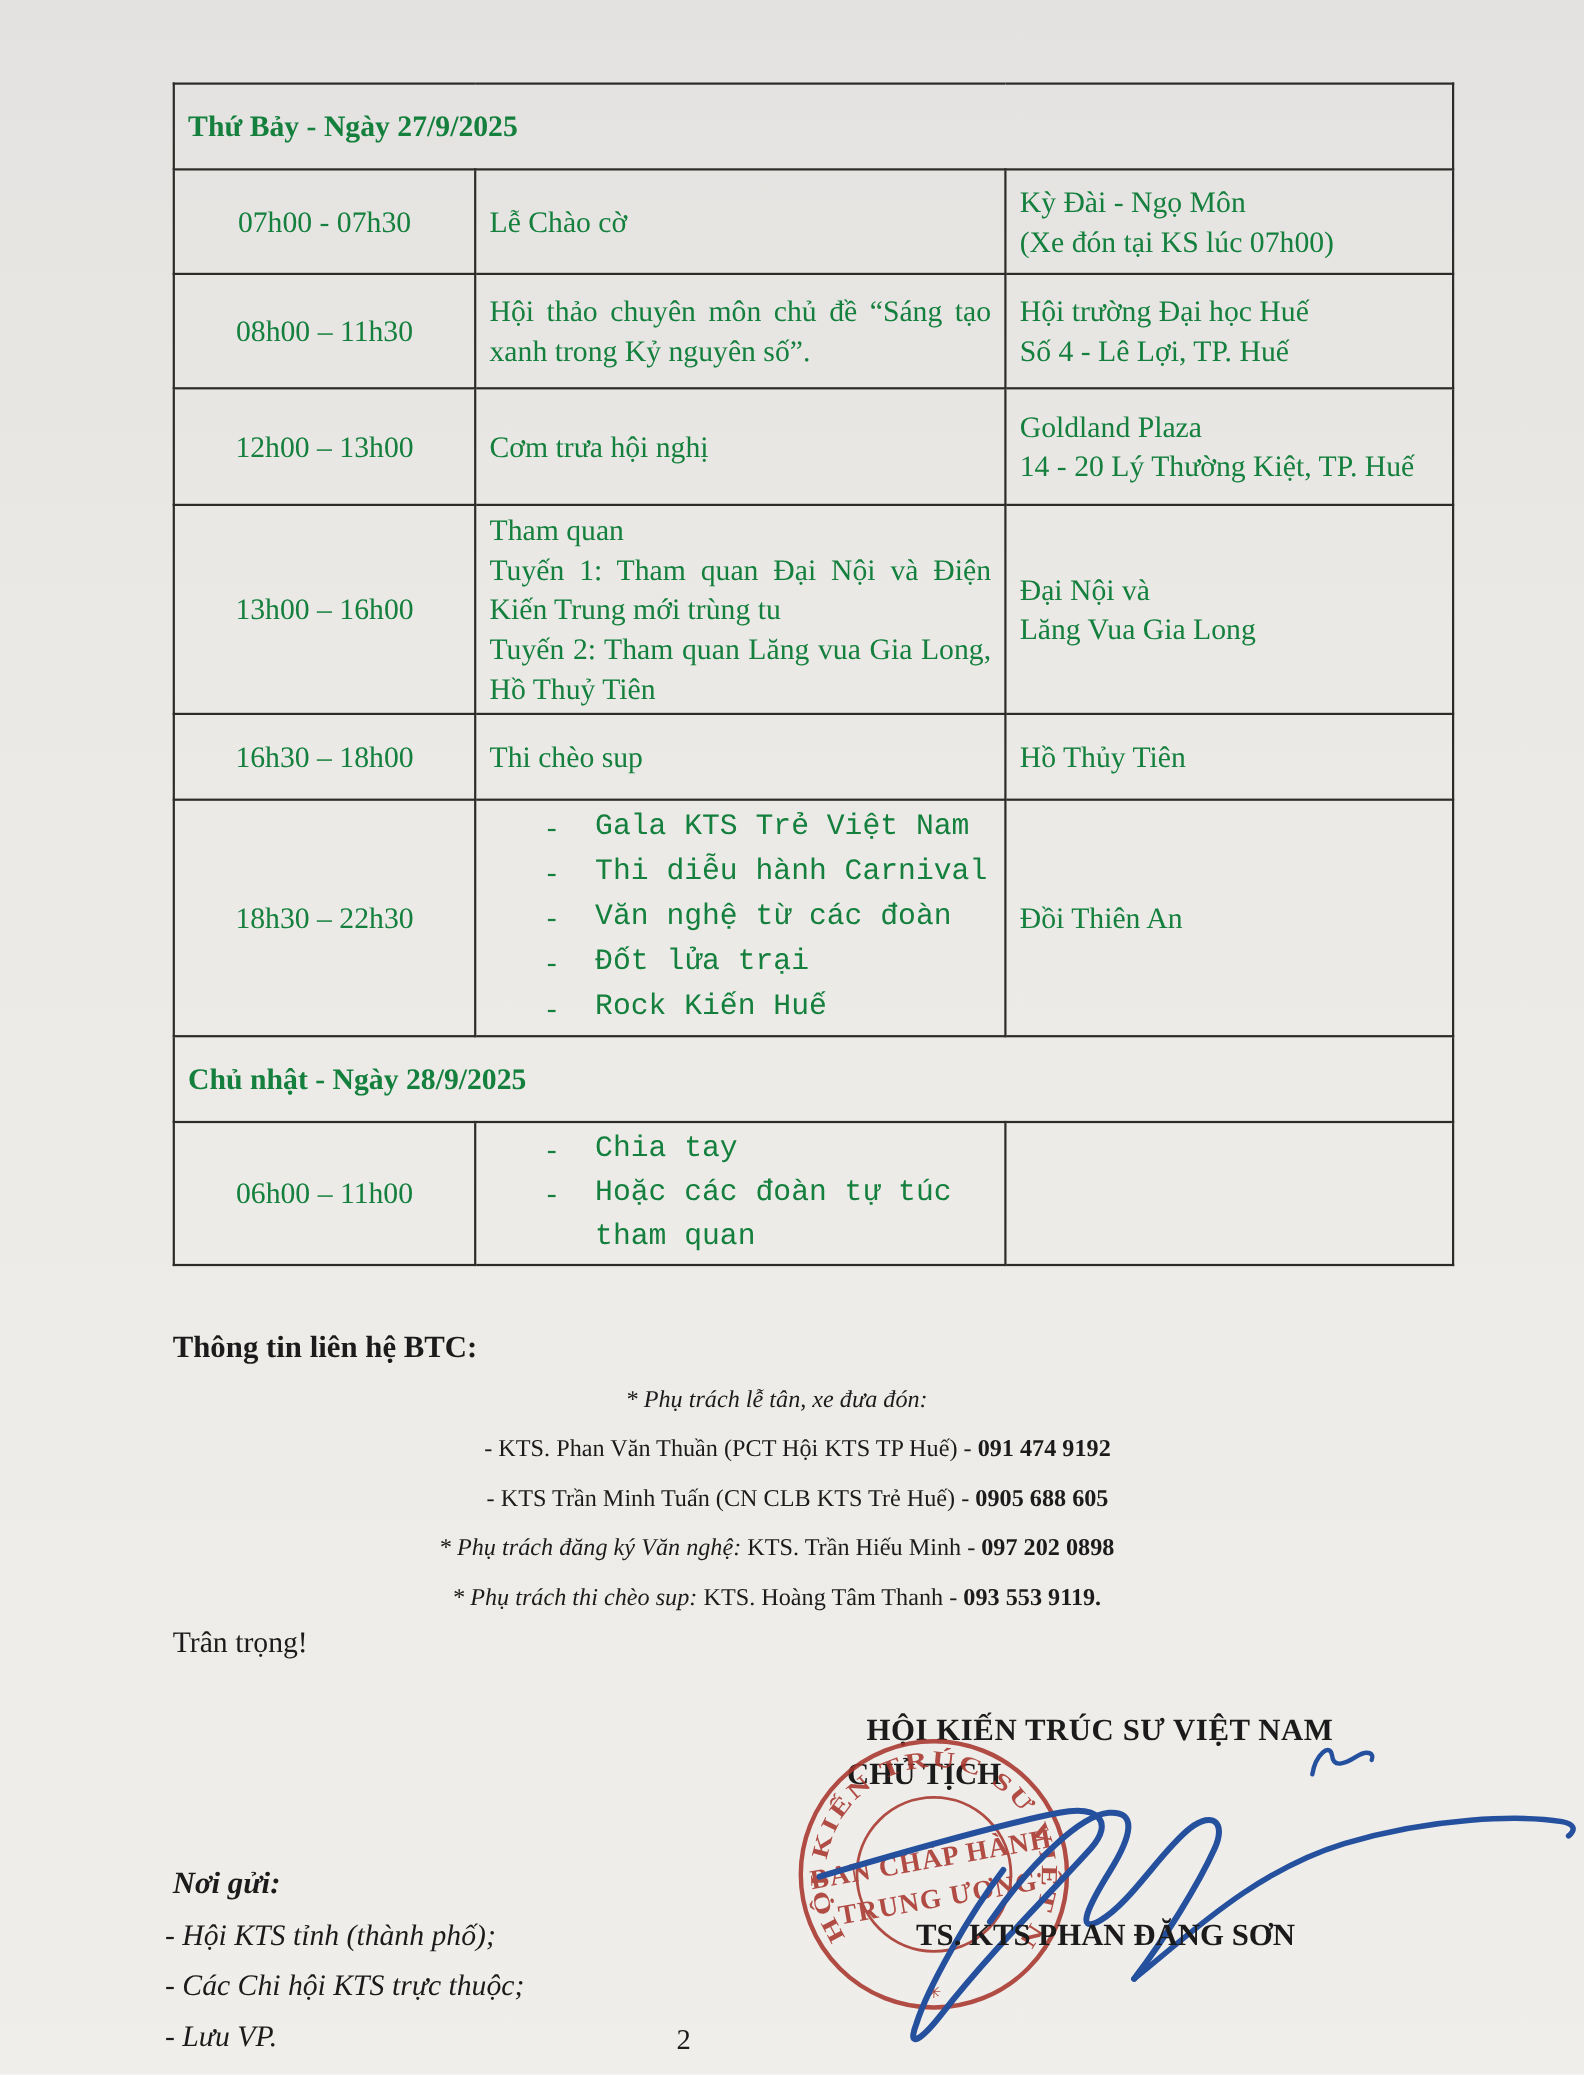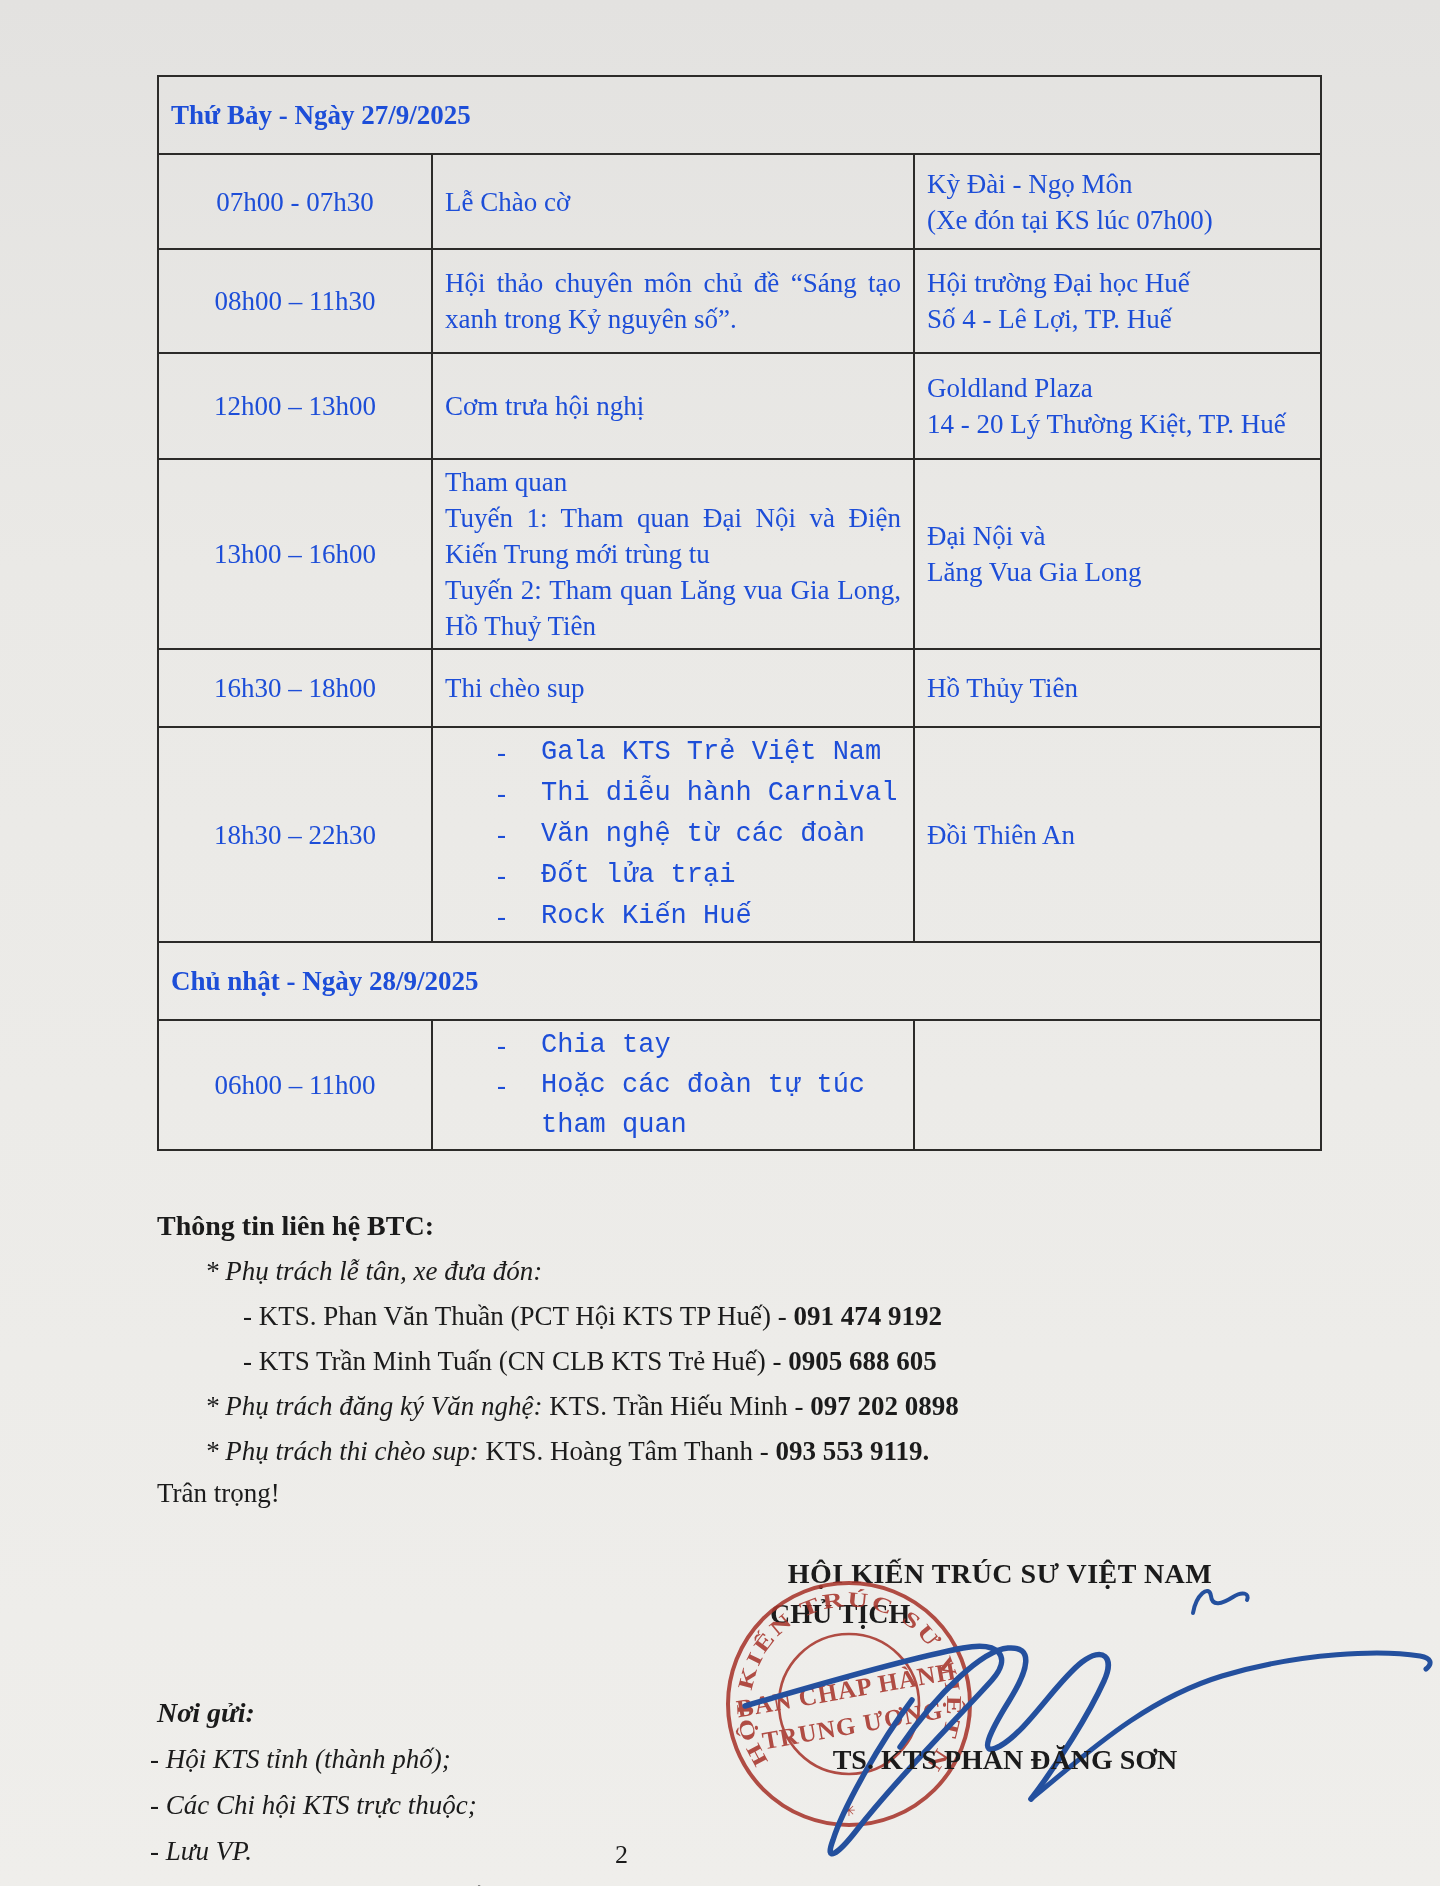--- a/index.html
+++ b/index.html
@@ -15,21 +15,21 @@
   
   table.sched{
     border-collapse:collapse;table-layout:fixed;
     width:1163px;
   }
   table.sched td{
     border:2px solid #2c2b29;
     padding:4px 12px;
     font-size:27px;line-height:36px;
     vertical-align:middle;
-    color:#1d4ed8;
+    color:#15803d;
   }
   td.day-hdr{
     font-weight:bold;font-size:28px;
     padding-left:44px;height:68px;
   }
   td.time{ text-align:center; }
   td.act{ padding-left:15px;padding-right:14px; }
   td.act.just p{ text-align:justify;margin:0; }
   td.act p{ margin:0; }
   td.loc{ padding-left:12px;padding-right:10px;line-height:37px; }
@@ -37,21 +37,21 @@
   .r4{height:177px;} .r5{height:78px;} .r6{height:205px;}
   .rh2{height:72px;} .r7{height:99px;}
   .bullet{display:flex;line-height:41px;}
   .bullet .dash{width:20px;margin-left:52px;flex:none;}
   .bullet .btxt{margin-left:24px;font-family:Liberation Mono, monospace;}
   .r7 .bullet{line-height:40px;}
 
   
   .contact{left:157px;top:1203px;width:1050px;}
   .contact .hd{font-weight:bold;font-size:28px;line-height:46px;}
-  .contact .ln{font-size:27px;line-height:45px;}
+  .contact .ln{font-size:22px;line-height:45px;text-align:center;}
   .ind1{padding-left:48px;}
   .ind2{padding-left:86px;}
   .it{font-style:italic;}
   .ph{font-weight:bold;}
   .closing{left:157px;top:1478px;font-size:27px;}
 
   
   .sig-org{left:770px;top:1558px;width:460px;text-align:center;
     font-weight:bold;font-size:28px;letter-spacing:.5px;}
   .sig-title{left:770px;top:1598px;width:460px;text-align:left;

